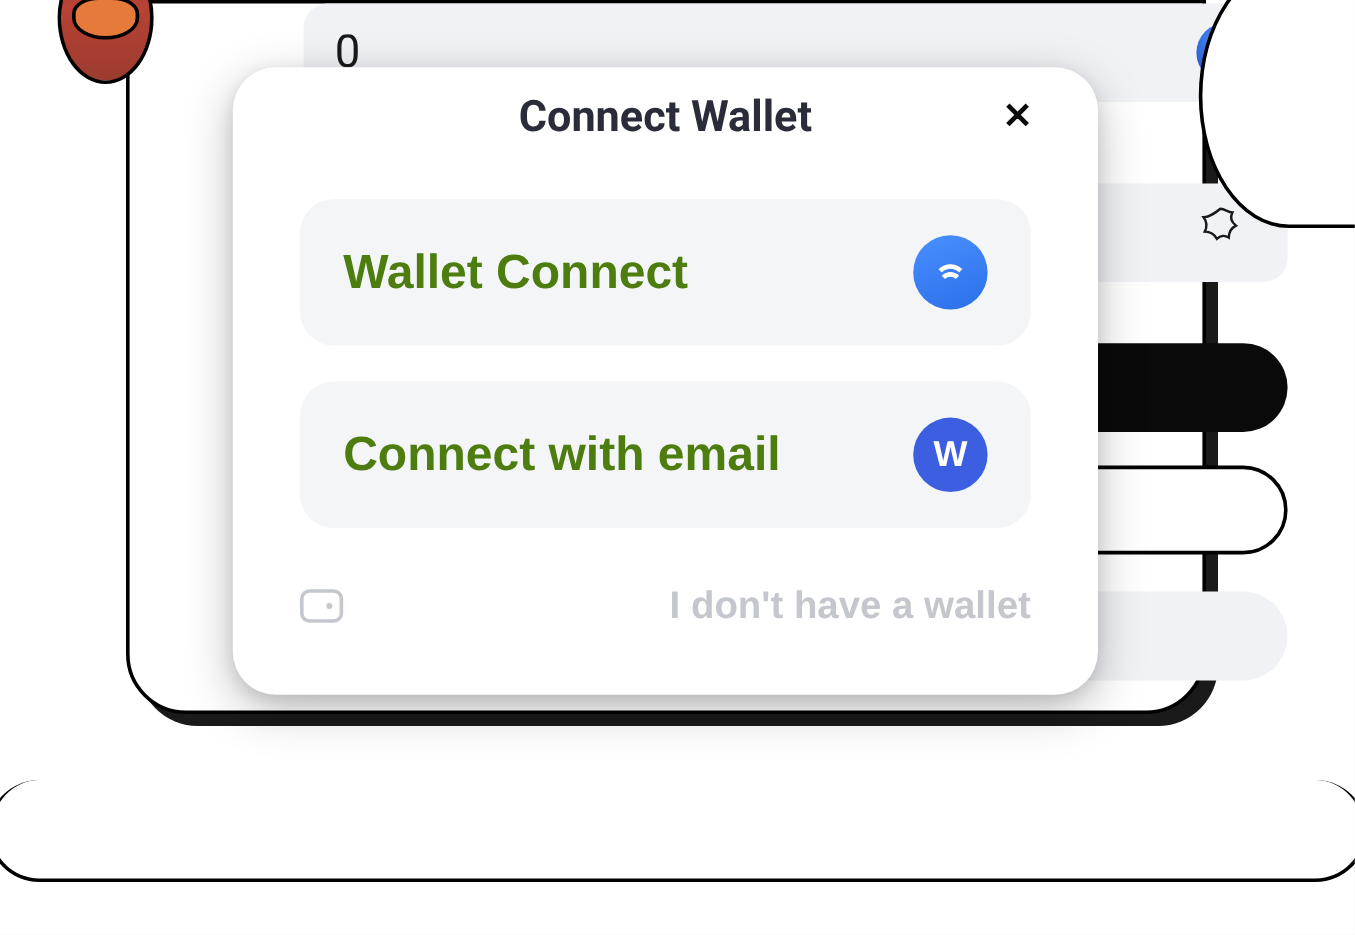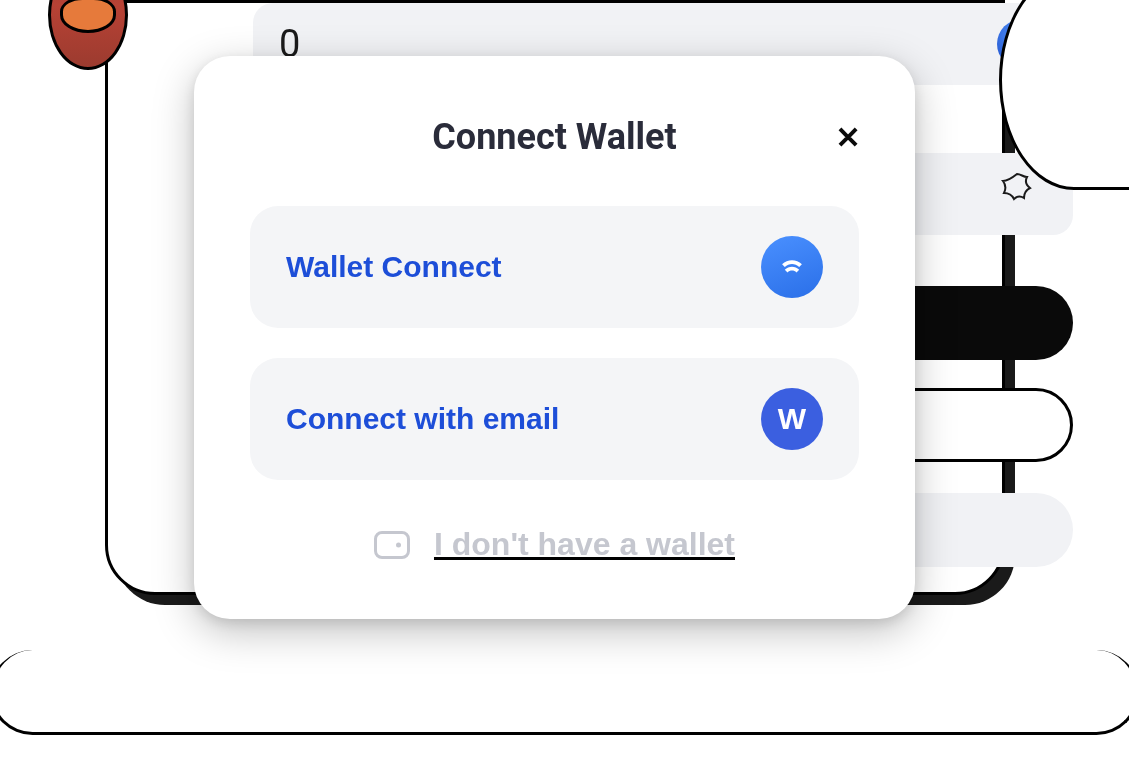--- a/index.html
+++ b/index.html
@@ -127,21 +127,21 @@
     
     
     .modal {
       position: absolute;
       left: 194px;
       top: 56px;
       width: 721px;
       background: #ffffff;
       border-radius: 36px;
       box-shadow: 0 12px 40px rgba(0,0,0,0.25), 0 4px 12px rgba(0,0,0,0.1);
-      padding: 60px 56px 56px;
+      padding: 20px 56px 56px;
     }
     
     .modal-header {
       position: relative;
       display: flex;
       justify-content: center;
       align-items: center;
       margin-bottom: 48px;
     }
     
@@ -175,23 +175,23 @@
       border-radius: 28px;
       padding: 30px 36px;
       display: flex;
       align-items: center;
       justify-content: space-between;
       cursor: pointer;
       margin-bottom: 30px;
     }
     
     .option-label {
-      font-size: 30px;
+      font-size: 40px;
       font-weight: 700;
-      color: #1d4ed8;
+      color: #4d7c0f;
     }
     
     .option-icon {
       width: 62px;
       height: 62px;
       border-radius: 50%;
       display: flex;
       align-items: center;
       justify-content: center;
       flex-shrink: 0;
@@ -211,25 +211,24 @@
       font-family: Arial, sans-serif;
     }
     
     .no-wallet-btn {
       width: 100%;
       background: none;
       border: none;
       cursor: pointer;
       display: flex;
       align-items: center;
-      justify-content: center;
+      justify-content: space-between;
       gap: 24px;
       padding: 16px 0 0;
       margin-top: 4px;
-      text-decoration: underline;
     }
     
     .no-wallet-label {
       font-size: 32px;
       font-weight: 600;
       color: #c5c7cf;
     }
     
     .wallet-mini-icon {
       width: 36px;

